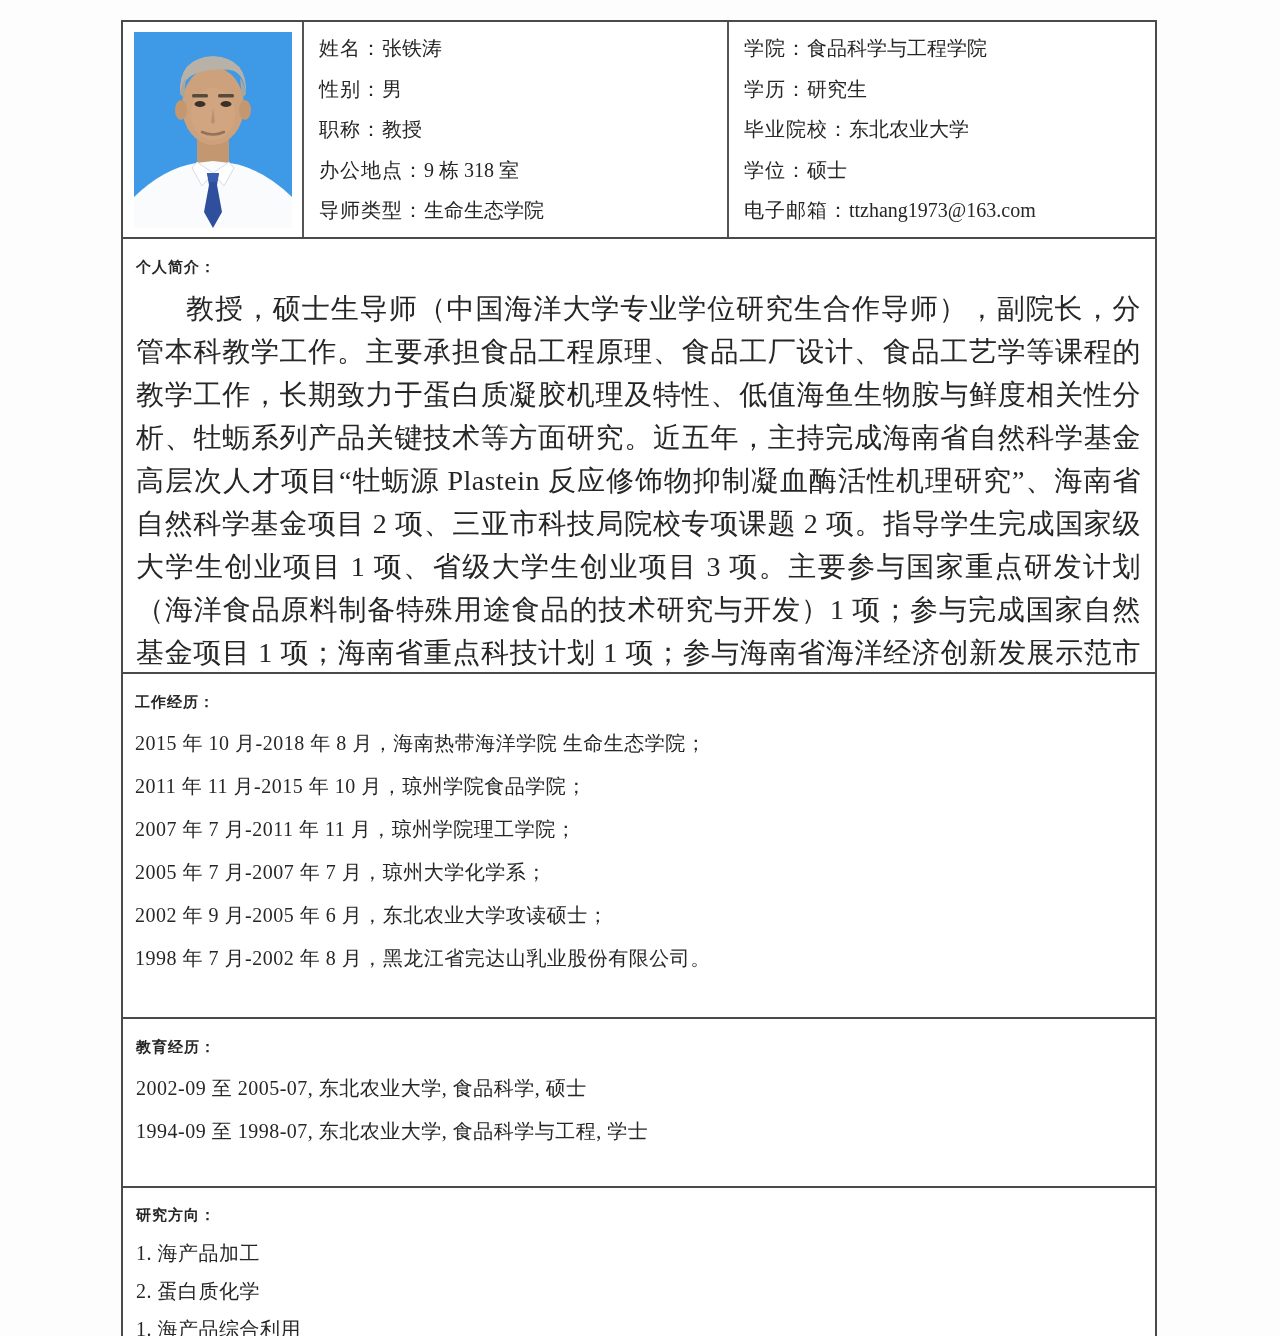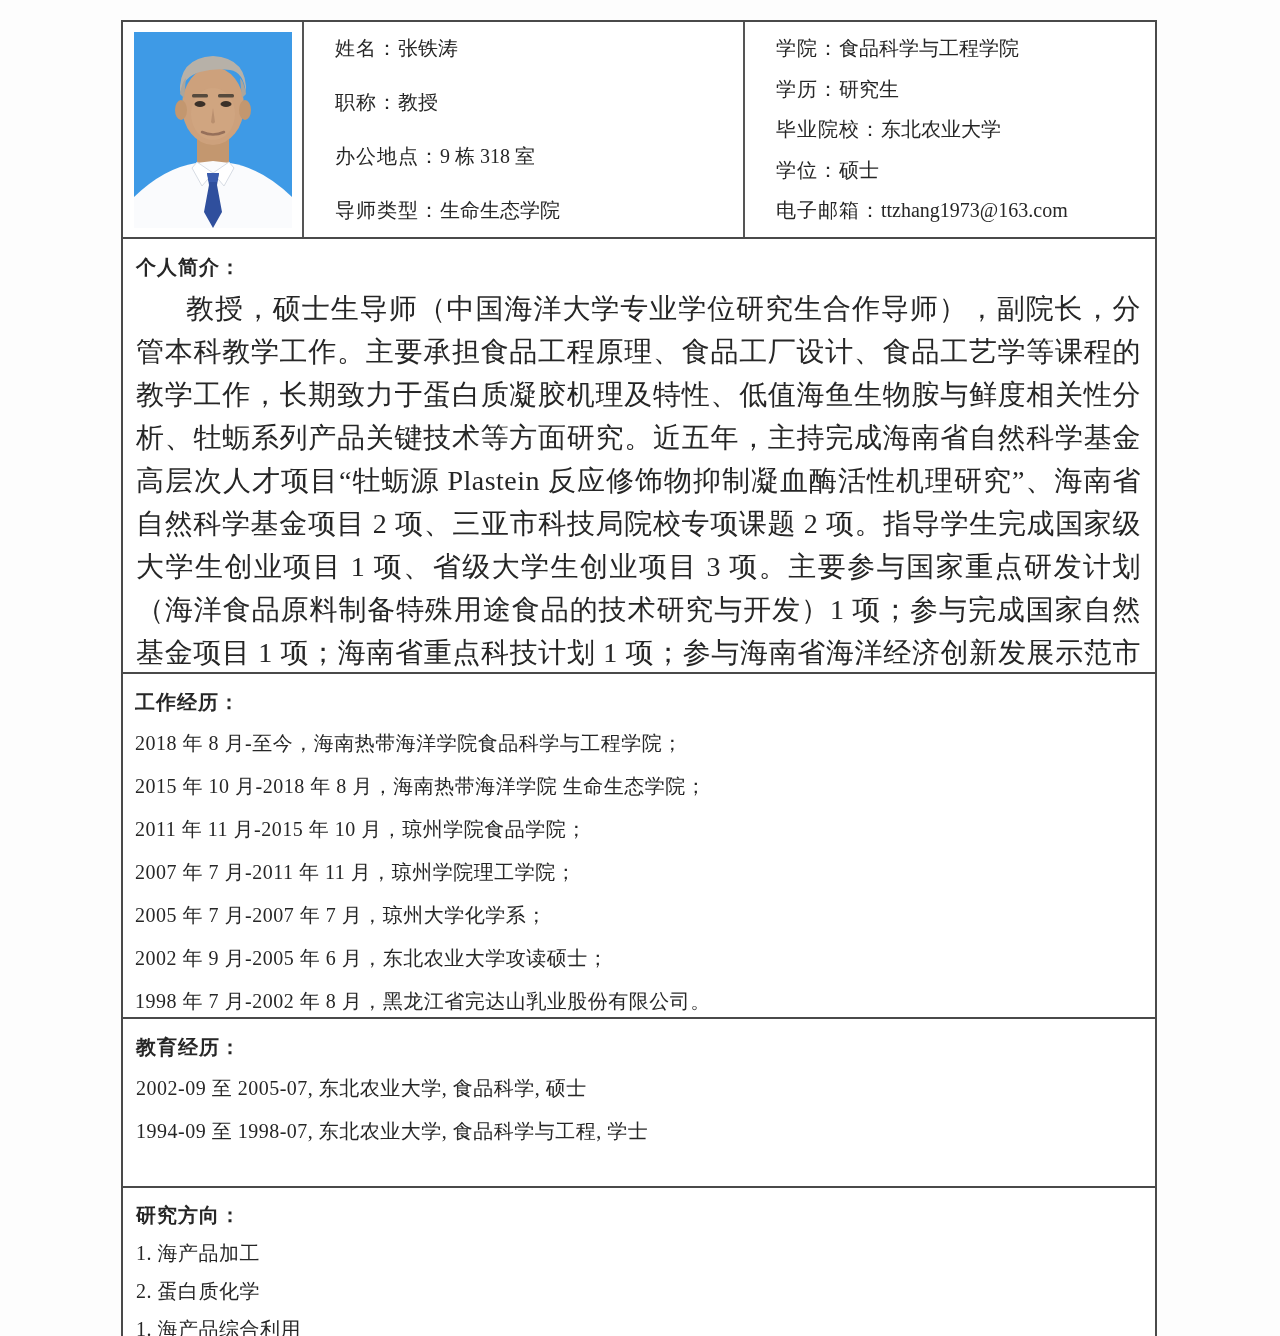--- a/index.html
+++ b/index.html
@@ -8,39 +8,39 @@
     font-family:"Liberation Serif","DejaVu Serif",serif;
     color:#262626;
     position:relative;
   }
   .doc-table {
     position:absolute; left:121px; top:20px; width:1036px;
     background:#ffffff;
     border:2px solid #4a4a4a;
   }
   
-  .header-row { display:flex; height:217px; border-bottom:2px solid #4a4a4a;gap:16px; }
+  .header-row { display:flex; height:217px; border-bottom:2px solid #4a4a4a; }
   .photo-cell {
     width:181px; flex:0 0 181px;
     border-right:2px solid #555;
     display:flex; align-items:center; justify-content:center;
   }
   .photo-frame { width:158px; height:196px; display:block; }
   .info-cell {
     display:flex; flex-direction:column; justify-content:space-between;
     padding:12px 8px 12px 15px;
   }
   .info-left  { width:425px; flex:0 0 425px; border-right:2px solid #555; }
   .info-right { flex:1;border-radius:12px; }
   .field { font-size:20px; line-height:29px; white-space:nowrap; }
   .field-label { letter-spacing:1px; }
   
   .section { padding:8px 14px 0 13px; border-bottom:2px solid #4a4a4a; overflow:hidden; }
   .section:last-child { border-bottom:none; }
-  .section-title { font-weight:bold; font-size:20px; line-height:40px; letter-spacing:1px; }
+  .section-title { font-weight:bold; font-size:15px; line-height:40px; letter-spacing:1px; }
   .section-intro    { height:435px; }
   .section-work     { height:345px;padding-left:12px; }
   .section-edu      { height:169px; }
   .section-research { height:156px; }
   .intro-paragraph {
     font-size:28px; line-height:43px;
     text-align:justify; text-indent:50px;
     letter-spacing:0.5px;
   }
   .section-line { font-size:20px; line-height:43px; letter-spacing:0.5px; }
@@ -85,20 +85,21 @@
         <ellipse cx="66" cy="72" rx="5.5" ry="3" fill="#3a3028"></ellipse>
         <ellipse cx="92" cy="72" rx="5.5" ry="3" fill="#3a3028"></ellipse>
 
         <path d="M79,76 L77,90 Q79,93 81,90 Z" fill="#b98f6e"></path>
         <path d="M68,100 Q79,105 90,100" stroke="#96705a" stroke-width="2.5" fill="none" stroke-linecap="round"></path>
       </svg>
     </div>
 
     <div class="info-cell info-left">
       <div class="field"><span class="field-label">姓名：</span><span>张铁涛</span></div>
+      <div class="field"><span class="field-label">性别：</span><span>男</span></div>
       <div class="field"><span class="field-label">职称：</span><span>教授</span></div>
       <div class="field"><span class="field-label">办公地点：</span><span>9 栋 318 室</span></div>
       <div class="field"><span class="field-label">导师类型：</span><span>生命生态学院</span></div>
     </div>
 
     <div class="info-cell info-right">
       <div class="field"><span class="field-label">学院：</span><span>食品科学与工程学院</span></div>
       <div class="field"><span class="field-label">学历：</span><span>研究生</span></div>
       <div class="field"><span class="field-label">毕业院校：</span><span>东北农业大学</span></div>
       <div class="field"><span class="field-label">学位：</span><span>硕士</span></div>
@@ -106,21 +107,20 @@
     </div>
   </div>
 
   <div class="section section-intro">
     <div class="section-title">个人简介：</div>
     <p class="intro-paragraph">教授，硕士生导师（中国海洋大学专业学位研究生合作导师），副院长，分管本科教学工作。主要承担食品工程原理、食品工厂设计、食品工艺学等课程的教学工作，长期致力于蛋白质凝胶机理及特性、低值海鱼生物胺与鲜度相关性分析、牡蛎系列产品关键技术等方面研究。近五年，主持完成海南省自然科学基金高层次人才项目“牡蛎源 Plastein 反应修饰物抑制凝血酶活性机理研究”、海南省自然科学基金项目 2 项、三亚市科技局院校专项课题 2 项。指导学生完成国家级大学生创业项目 1 项、省级大学生创业项目 3 项。主要参与国家重点研发计划（海洋食品原料制备特殊用途食品的技术研究与开发）1 项；参与完成国家自然基金项目 1 项；海南省重点科技计划 1 项；参与海南省海洋经济创新发展示范市项目“牡蛎系列产品加工技术集成及产业链构建”项目（主要负责人）。发表中文核心论文 10 余篇。获发明专利 1 项，实用新型专利 8 项。第四届教师教育教学创新设计大赛省级三等奖。</p>
   </div>
 
   <div class="section section-work">
     <div class="section-title">工作经历：</div>
-    <div class="section-line">2018 年 8 月-至今，海南热带海洋学院食品科学与工程学院；</div>
     <div class="section-line">2015 年 10 月-2018 年 8 月，海南热带海洋学院 生命生态学院；</div>
     <div class="section-line">2011 年 11 月-2015 年 10 月，琼州学院食品学院；</div>
     <div class="section-line">2007 年 7 月-2011 年 11 月，琼州学院理工学院；</div>
     <div class="section-line">2005 年 7 月-2007 年 7 月，琼州大学化学系；</div>
     <div class="section-line">2002 年 9 月-2005 年 6 月，东北农业大学攻读硕士；</div>
     <div class="section-line">1998 年 7 月-2002 年 8 月，黑龙江省完达山乳业股份有限公司。</div>
   </div>
 
   <div class="section section-edu">
     <div class="section-title">教育经历：</div>

